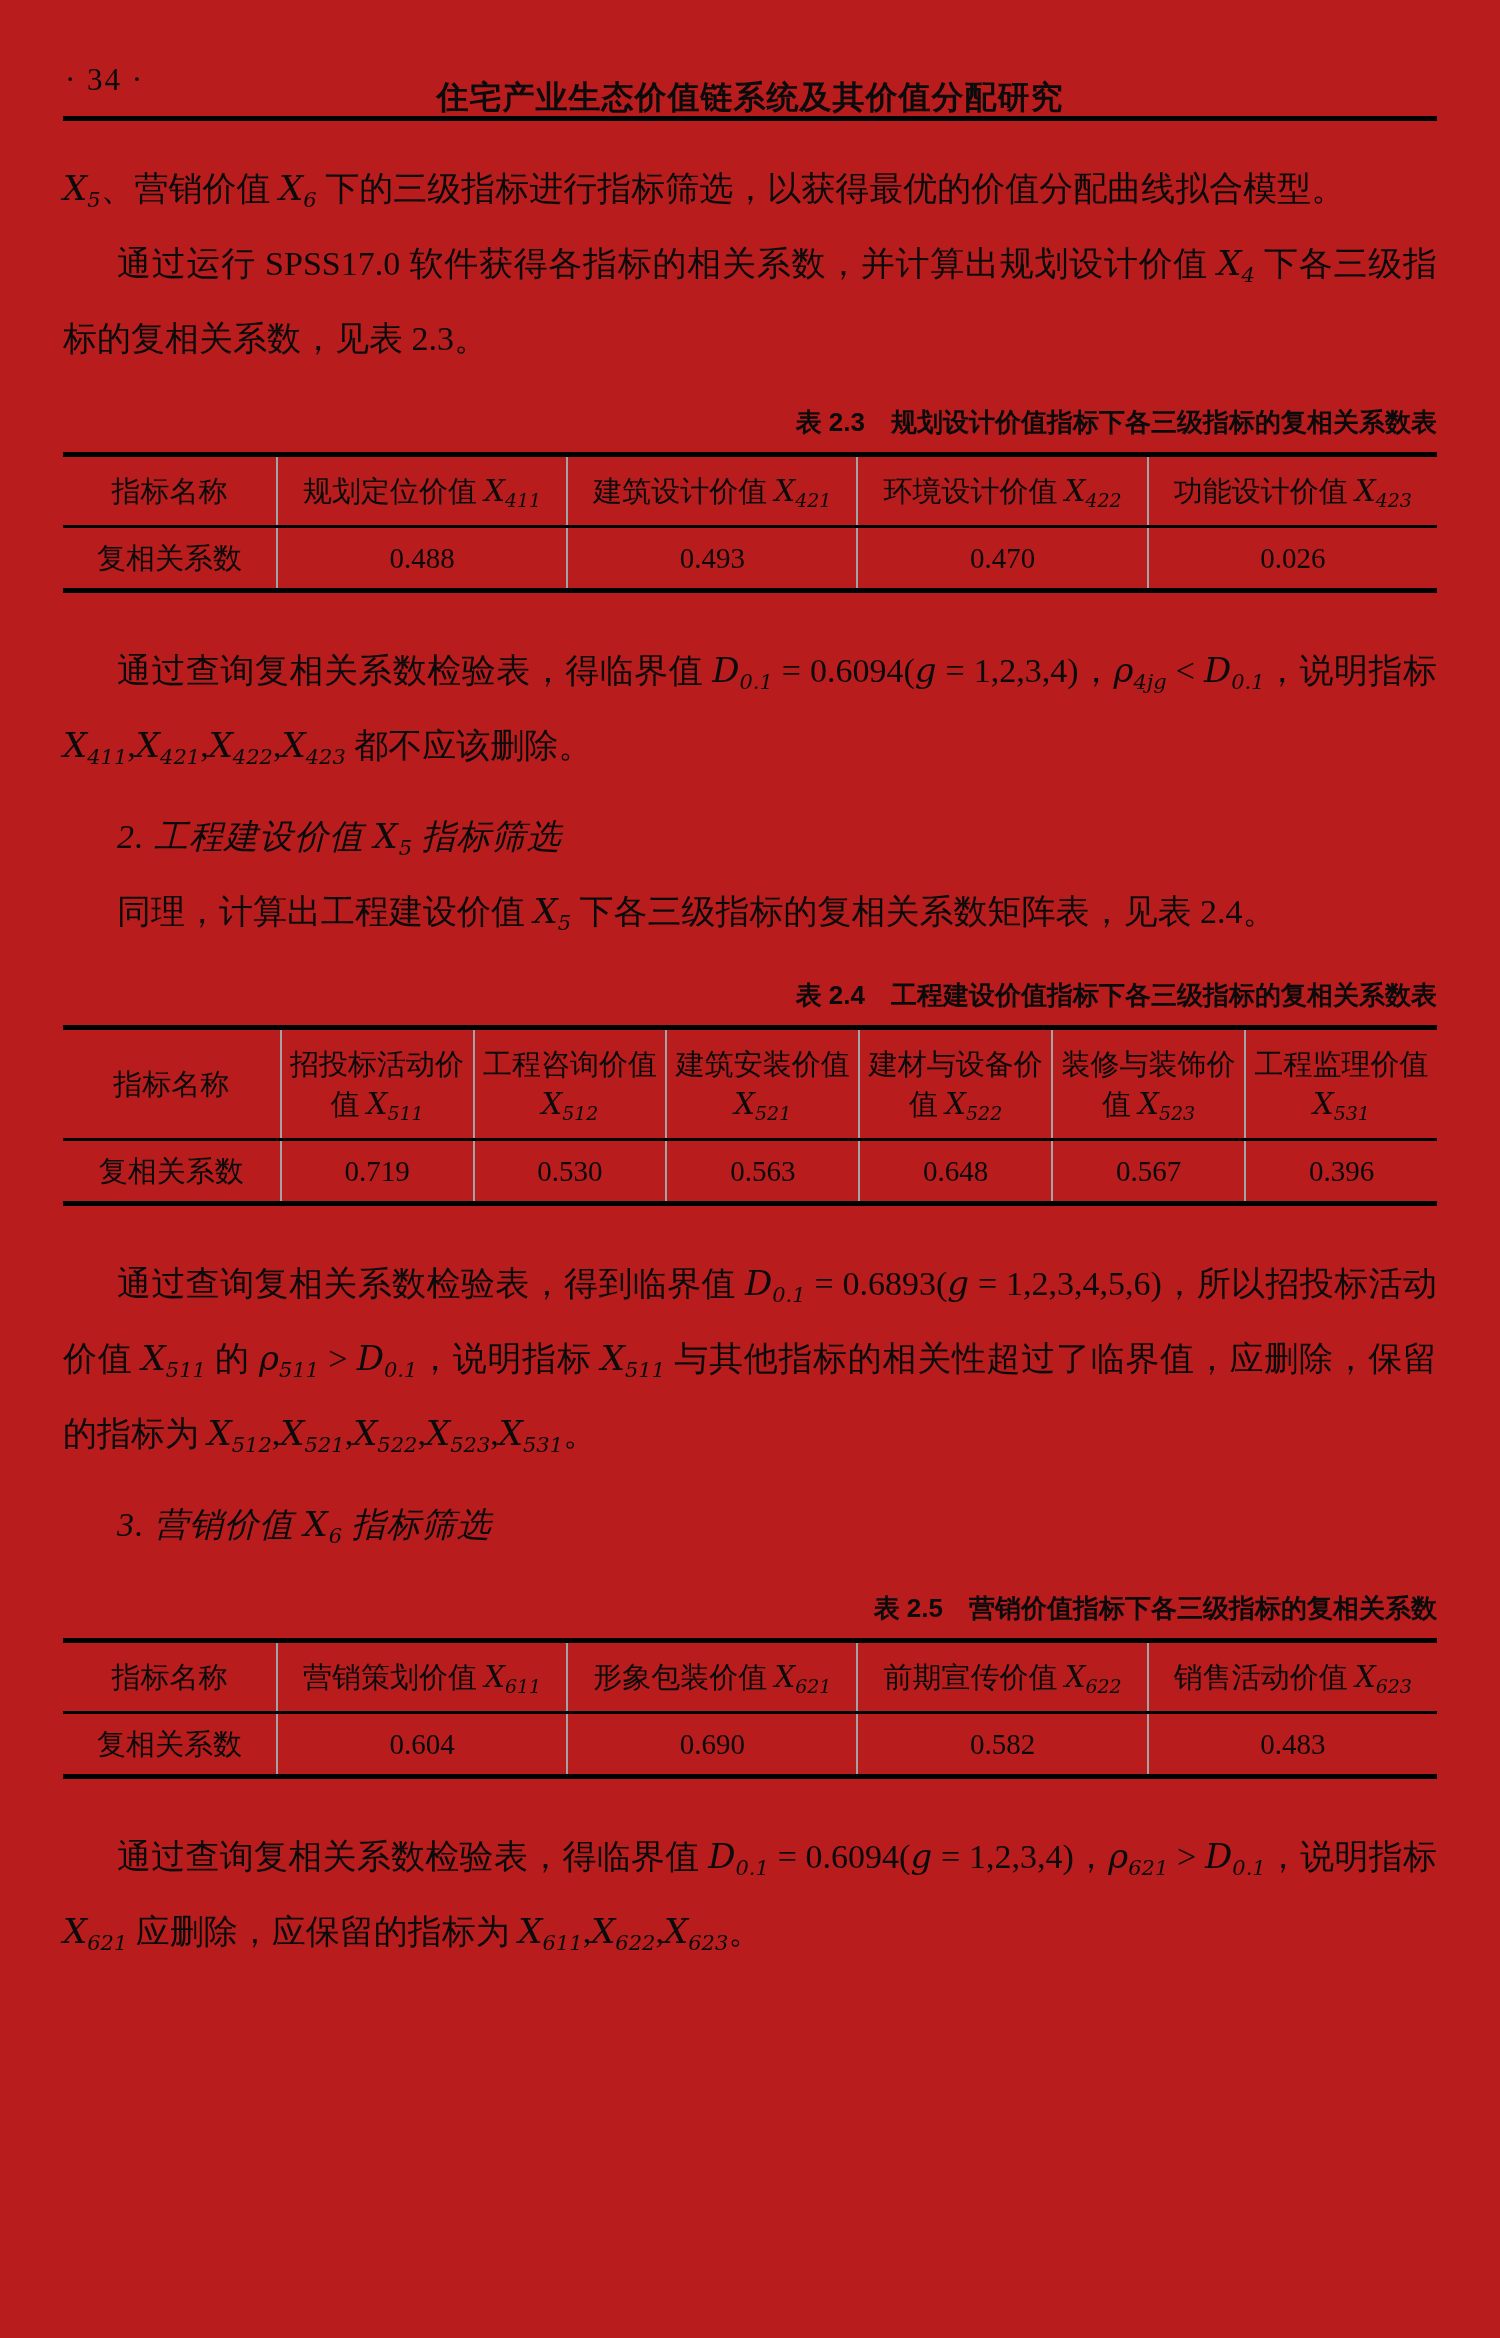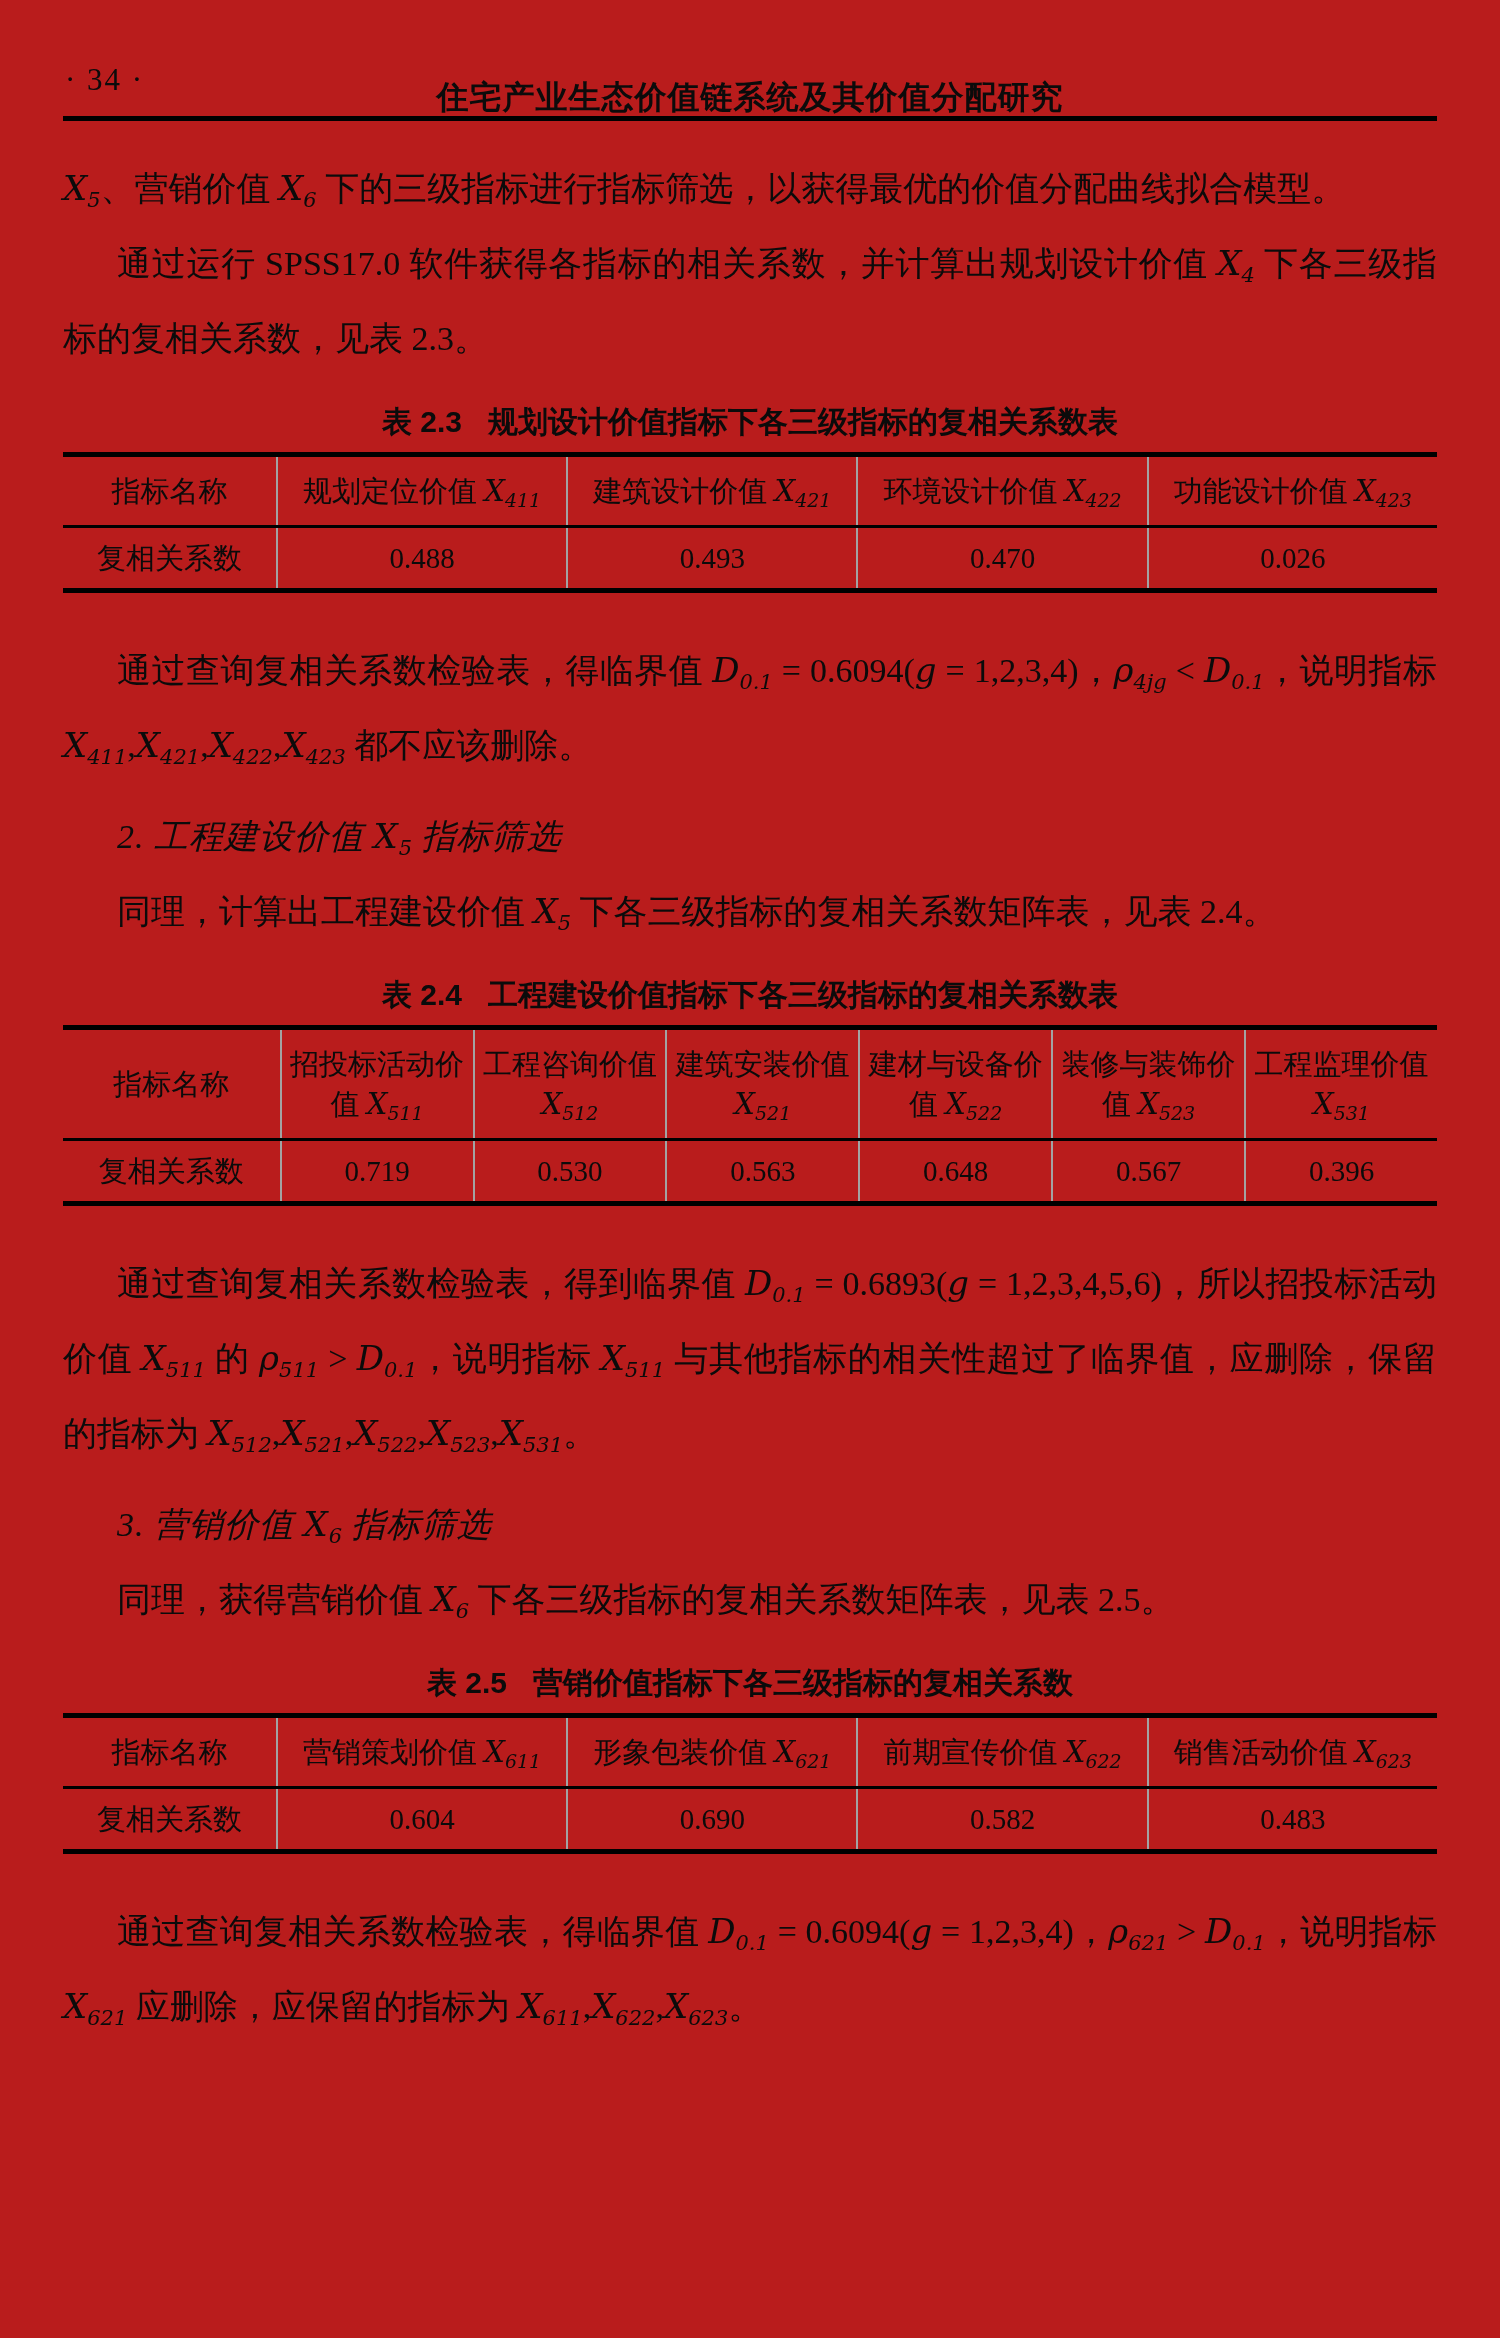--- a/index.html
+++ b/index.html
@@ -36,23 +36,23 @@
   .math sub{font-size:21px;line-height:0;vertical-align:-7px;letter-spacing:0;}
 
   
   .sec-heading{
     margin:16px 0 0 0;font-size:34px;line-height:75px;
     font-style:italic;letter-spacing:1px;text-indent:54px;
   }
 
   
   .table-caption{
-    margin:24px 0 8px 0;text-align:center;
+    margin:24px 0 8px 0;text-align:right;
     font-family:"Liberation Sans","DejaVu Sans",sans-serif;
-    font-weight:700;font-size:30px;line-height:44px;
+    font-weight:700;font-size:26px;line-height:44px;
   }
   .cap-label{margin-right:26px;}
 
   
   table.data-table{
     width:100%;border-collapse:collapse;table-layout:fixed;
     border-top:5px solid #000;border-bottom:5px solid #000;
     font-size:29px;
   }
   table.data-table th,
@@ -143,21 +143,20 @@
         <td>0.567</td>
         <td>0.396</td>
       </tr>
     </tbody>
   </table>
 
   <p class="body-p indent mt-lg">通过查询复相关系数检验表，得到临界值 <span class="math">D<sub>0.1</sub></span> = 0.6893(<span class="math">g</span> = 1,2,3,4,5,6)，所以招投标活动价值 <span class="math">X<sub>511</sub></span> 的 <span class="math">ρ<sub>511</sub></span> &gt; <span class="math">D<sub>0.1</sub></span>，说明指标 <span class="math">X<sub>511</sub></span> 与其他指标的相关性超过了临界值，应删除，保留的指标为 <span class="math">X<sub>512</sub></span>,<span class="math">X<sub>521</sub></span>,<span class="math">X<sub>522</sub></span>,<span class="math">X<sub>523</sub></span>,<span class="math">X<sub>531</sub></span>。</p>
 
   <p class="sec-heading">3. 营销价值 <span class="math">X<sub>6</sub></span> 指标筛选</p>
 
-  <p class="body-p indent">同理，获得营销价值 <span class="math">X<sub>6</sub></span> 下各三级指标的复相关系数矩阵表，见表 2.5。</p>
 
   <div class="table-caption">
     <span class="cap-label">表 2.5</span><span class="cap-title">营销价值指标下各三级指标的复相关系数</span>
   </div>
   <table class="data-table cols-5">
     <thead>
       <tr>
         <th>指标名称</th>
         <th>营销策划价值 <span class="math">X<sub>611</sub></span></th>
         <th>形象包装价值 <span class="math">X<sub>621</sub></span></th>

